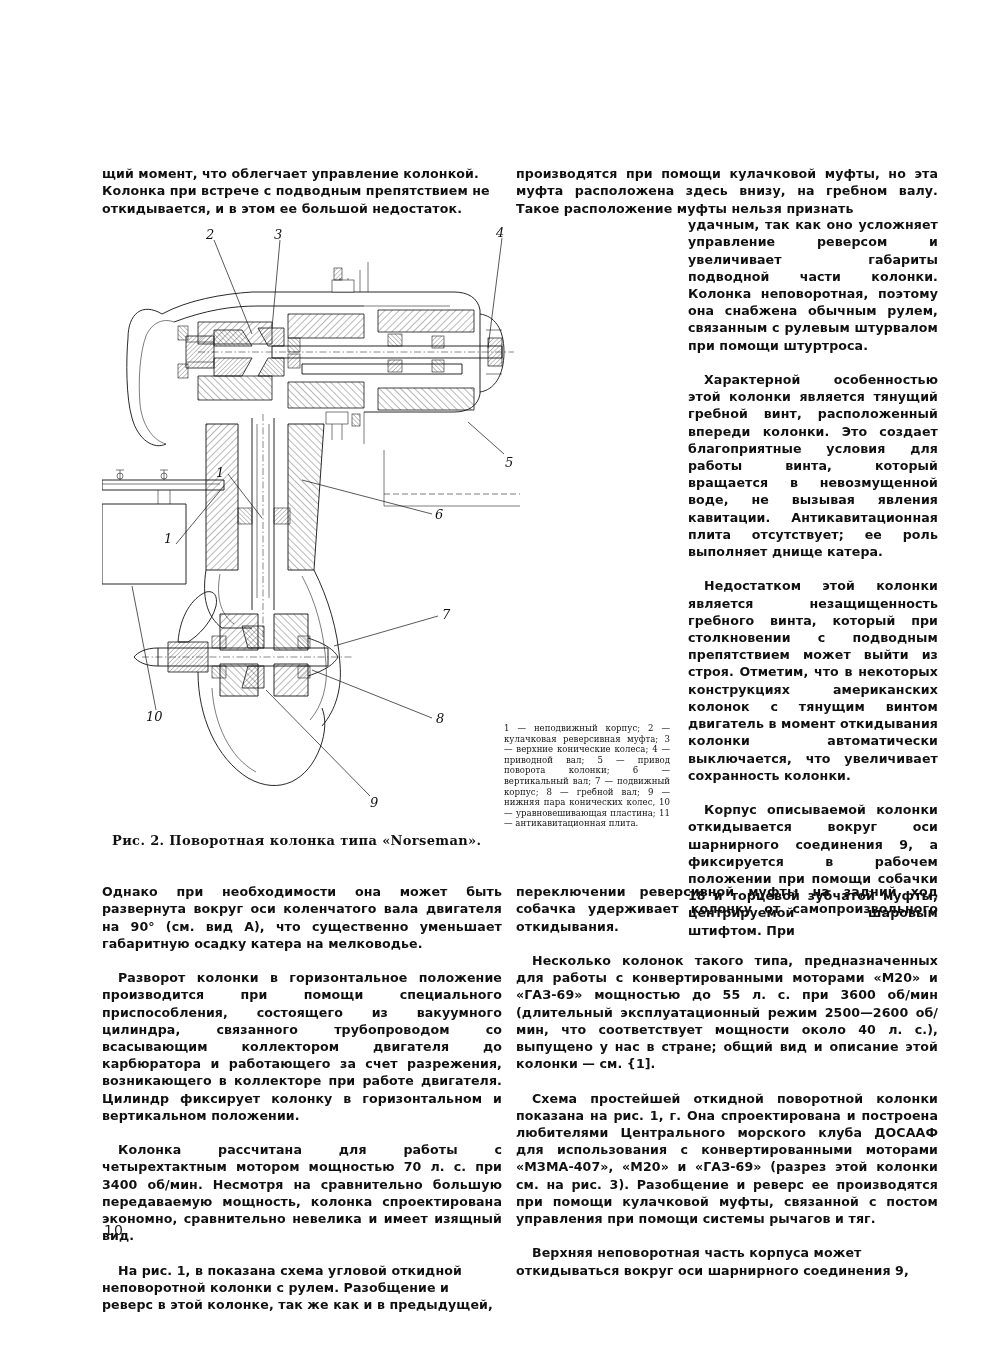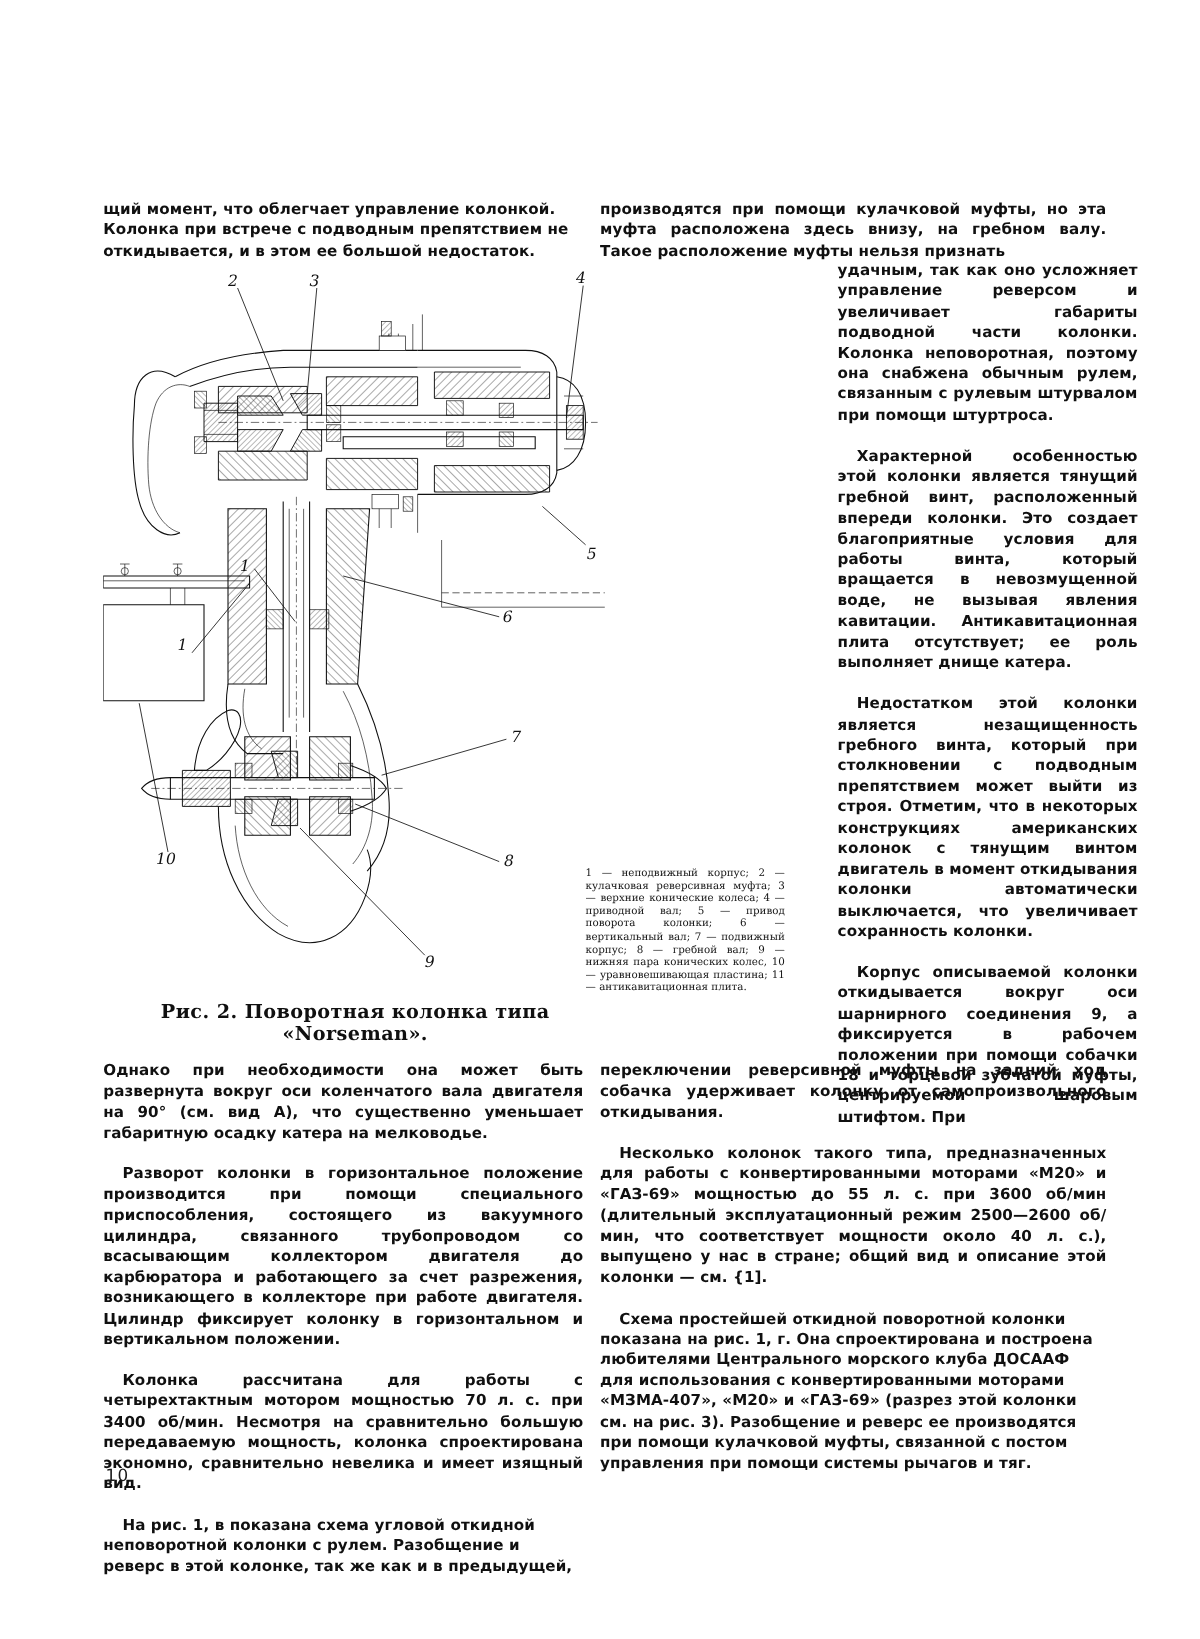--- a/index.html
+++ b/index.html
@@ -11,21 +11,21 @@
     width: 1000px;
     height: 1366px;
     position: relative;
     overflow: hidden;
     font-family: "DejaVu Sans", sans-serif;
     color: #0b0b0b;
   }
 
   .page {
     position: absolute;
-    left: 0; top: 0;
+    left: 16px; top: 0;
     width: 964px;
     height: 1366px;
   }
 
   
   .col-text {
     position: absolute;
     font-family: "DejaVu Sans", sans-serif;
     font-weight: 700;
     font-size: 12.6px;
@@ -57,21 +57,20 @@
   #tr-block {
     left: 500px;
     top: 148px;
     width: 422px;
   }
   
   #tr-narrow {
     left: 672px;
     top: 199px;
     width: 250px;
-    margin-left: 26px;
   }
   
   #bl-block {
     left: 86px;
     top: 866px;
     width: 400px;
   }
   
   #br-block {
     left: 500px;
@@ -97,24 +96,23 @@
     font-size: 13px;
     color: #111;
     line-height: 1;
   }
 
   #fig-caption {
     position: absolute;
     left: 96px;
     top: 833px;
     width: 400px;
-    text-align: center;
     font-family: "DejaVu Serif", serif;
     font-weight: 700;
-    font-size: 16px;
+    font-size: 13px;
     letter-spacing: 0.35px;
     color: #101010;
   }
 
   #fig-legend {
     position: absolute;
     left: 488px;
     top: 712px;
     width: 166px;
     font-family: "DejaVu Serif", serif;
@@ -340,17 +338,18 @@
     <p>Однако при необходимости она может быть развернута вокруг оси коленчатого вала двигателя на 90° (см. вид А), что существенно уменьшает габаритную осадку катера на мелководье.</p>
     <p class="ind">Разворот колонки в горизонтальное положение производится при помощи специального приспособления, состоящего из вакуумного цилиндра, связанного трубопроводом со всасывающим коллектором двигателя до карбюратора и работающего за счет разрежения, возникающего в коллекторе при работе двигателя. Цилиндр фиксирует колонку в горизонтальном и вертикальном положении.</p>
     <p class="ind">Колонка рассчитана для работы с четырехтактным мотором мощностью 70 л. с. при 3400 об/мин. Несмотря на сравнительно большую передаваемую мощность, колонка спроектирована экономно, сравнительно невелика и имеет изящный вид.</p>
     <p class="ind">На рис. 1, в показана схема угловой откидной неповоротной колонки с рулем. Разобщение и реверс в этой колонке, так же как и в предыдущей,</p>
   </div>
 
   <div class="col-text last-line-left" id="br-block">
     <p>переключении реверсивной муфты на задний ход собачка удерживает колонку от самопроизвольного откидывания.</p>
     <p class="ind">Несколько колонок такого типа, предназначенных для работы с конвертированными моторами «М20» и «ГАЗ-69» мощностью до 55 л. с. при 3600 об/мин (длительный эксплуатационный режим 2500—2600 об/мин, что соответствует мощности около 40 л. с.), выпущено у нас в стране; общий вид и описание этой колонки — см. {1].</p>
     <p class="ind">Схема простейшей откидной поворотной колонки показана на рис. 1, г. Она спроектирована и построена любителями Центрального морского клуба ДОСААФ для использования с конвертированными моторами «МЗМА-407», «М20» и «ГАЗ-69» (разрез этой колонки см. на рис. 3). Разобщение и реверс ее производятся при помощи кулачковой муфты, связанной с постом управления при помощи системы рычагов и тяг.</p>
+    <p class="ind">Верхняя неповоротная часть корпуса может откидываться вокруг оси шарнирного соединения 9,</p>
   </div>
 
   <div id="page-number">10</div>
 
 </div>
 
 </body></html>

